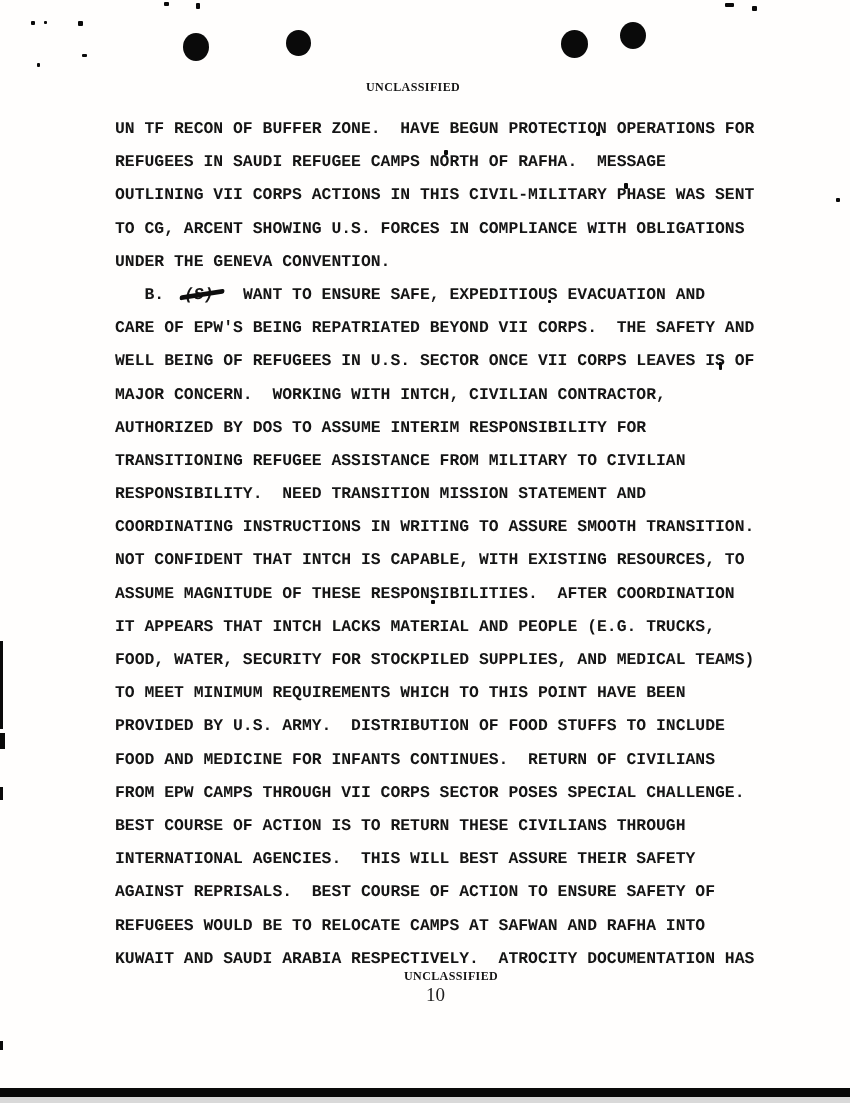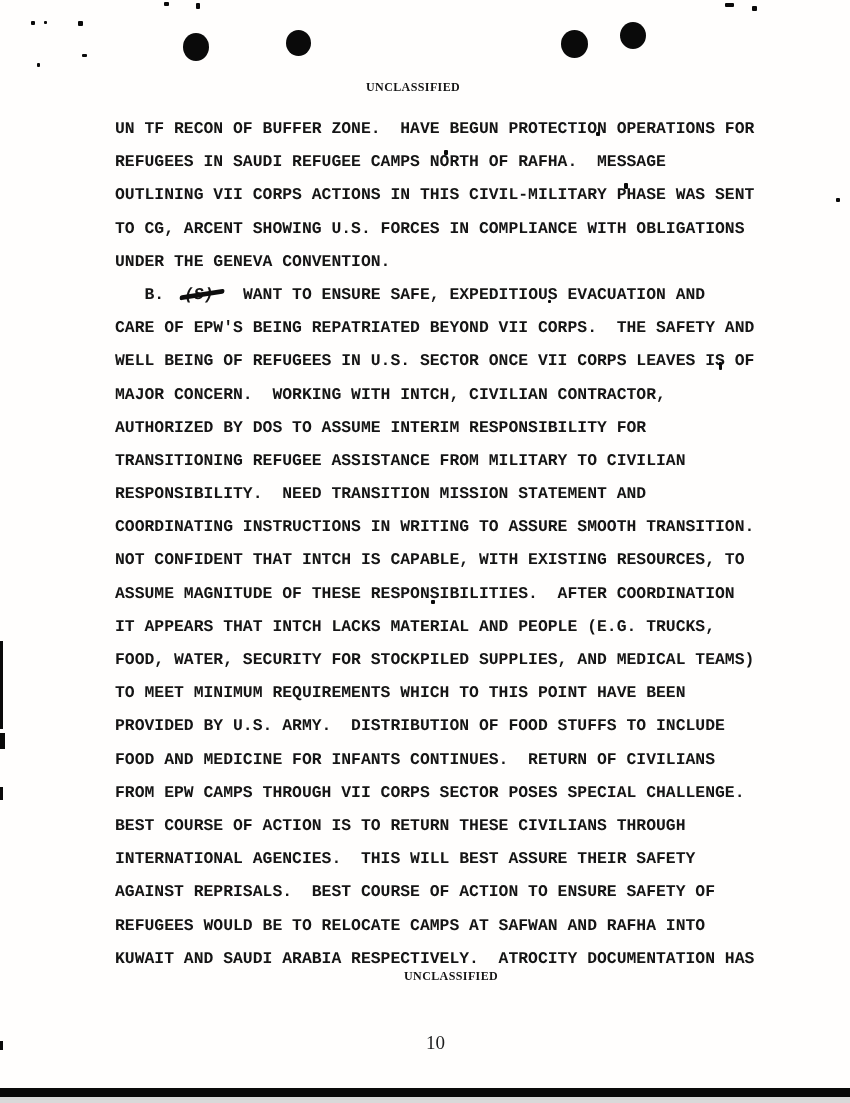--- a/index.html
+++ b/index.html
@@ -20,21 +20,21 @@
     font-weight: 700;
     font-size: 12px;
     letter-spacing: 0.4px;
     color: #141414;
     white-space: pre;
   }
   .doc-header { left: 366px; top: 80px; }
   .doc-footer { left: 404px; top: 969px; }
   .page-number {
     position: absolute;
-    left: 426px; top: 1032px;
+    left: 426px; top: 984px;
     font-family: "Liberation Serif", "DejaVu Serif", serif;
     font-weight: 400;
     font-size: 19px;
     color: #1d1d1d;
   }
   .body-text {
     position: absolute;
     left: 115px; top: 92px;
     width: 680px;
     font-family: "Liberation Mono", "DejaVu Sans Mono", monospace;

